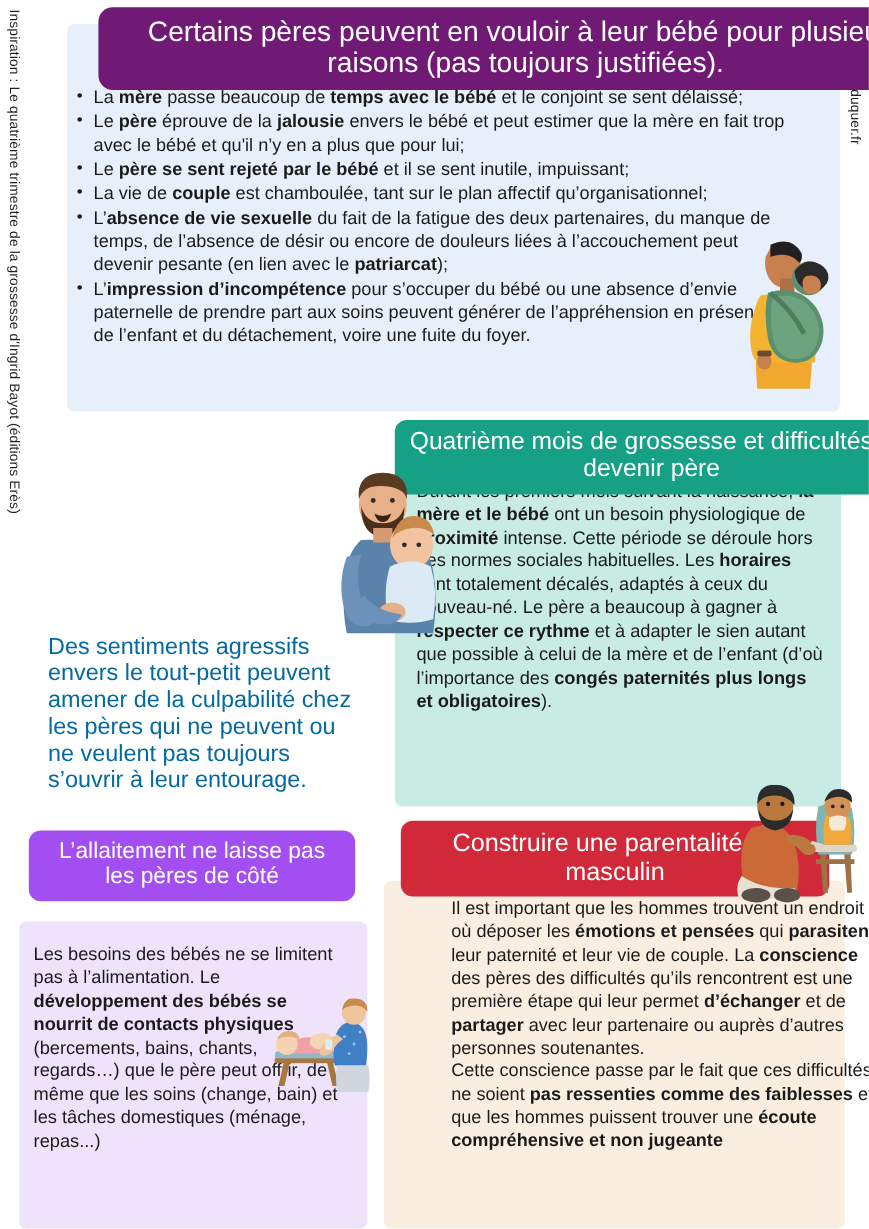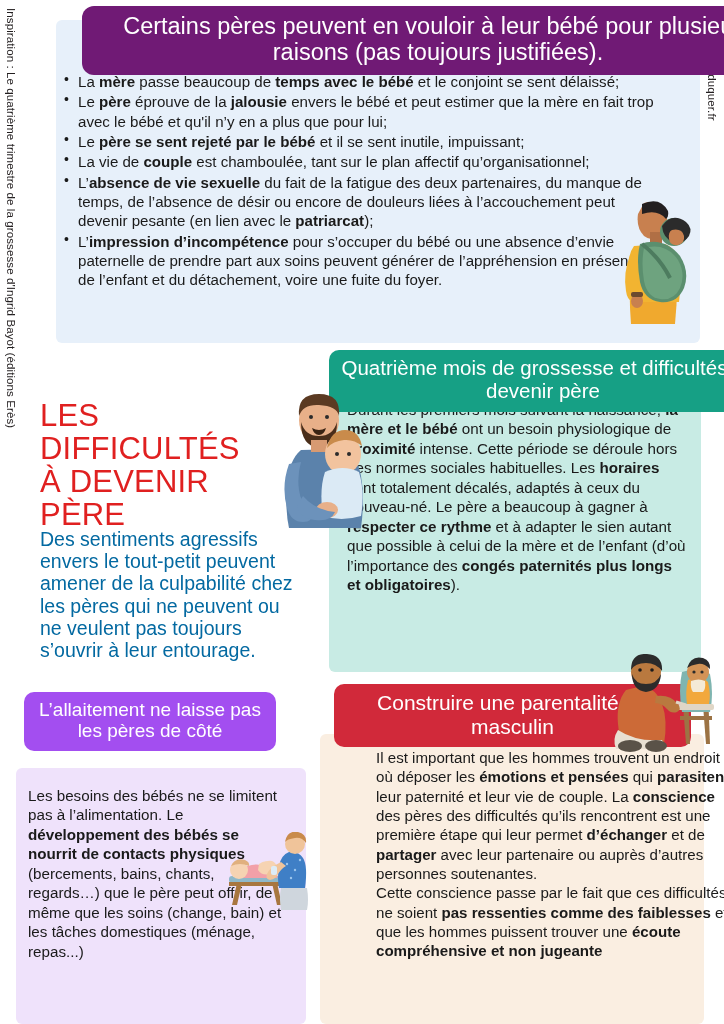--- a/index.html
+++ b/index.html
@@ -136,21 +136,21 @@
   
   #sec-purple-bg {
     position: absolute;
     left: 16px; top: 768px;
     width: 290px; height: 256px;
     background: #efe2fb;
     border-radius: 6px;
   }
   #sec-purple-hdr {
     left: 24px; top: 692px;
-    width: 252px;
+    width: 272px;
     background: #a34ef0;
     font-size: 19px;
   }
   #sec-purple-body {
     position: absolute;
     left: 28px; top: 786px;
     width: 262px;
     font-size: 15.2px;
   }
 
@@ -223,26 +223,20 @@
       <circle cx="60" cy="32" r="14" fill="#5b8f6e"></circle>
       <path d="M48 26 q10 -14 24 -4 q7 6 3 14 q-6 9 -16 6 q-10 -4 -11 -16 z" fill="#2b2b2b"></path>
       <path d="M58 30 q10 -2 12 6 q1 7 -6 9 q-8 1 -9 -6 q-1 -7 3 -9 z" fill="#c8804f"></path>
 
       <path d="M28 44 q18 14 28 34" stroke="#4d7c5f" stroke-width="4" fill="none"></path>
 
       <rect x="17" y="92" width="12" height="5" rx="2" fill="#6b4a2f"></rect>
     </svg>
   </div>
 
-  <div id="title-red">
-    <div>LES</div>
-    <div>DIFFICULTÉS</div>
-    <div>À DEVENIR</div>
-    <div>PÈRE</div>
-  </div>
 
   <div id="title-red-sub" class="body-text">Des sentiments agressifs envers le tout-petit peuvent amener de la culpabilité chez les pères qui ne peuvent ou ne veulent pas toujours s’ouvrir à leur entourage.</div>
 
   <div class="illus" style="left:281px; top:392px; width:86px; height:136px;">
     <svg width="86" height="136" viewBox="0 0 86 136">
 
       <path d="M20 58 q-12 10 -14 34 q-2 26 2 44 l72 0 q4 -30 0 -52 q-4 -22 -20 -27 z" fill="#5b82ab"></path>
 
       <path d="M8 72 q-8 22 -2 44 q4 14 16 14 q10 0 10 -10 q-12 -6 -14 -22 q-2 -14 2 -28 z" fill="#6c92bb"></path>
 

